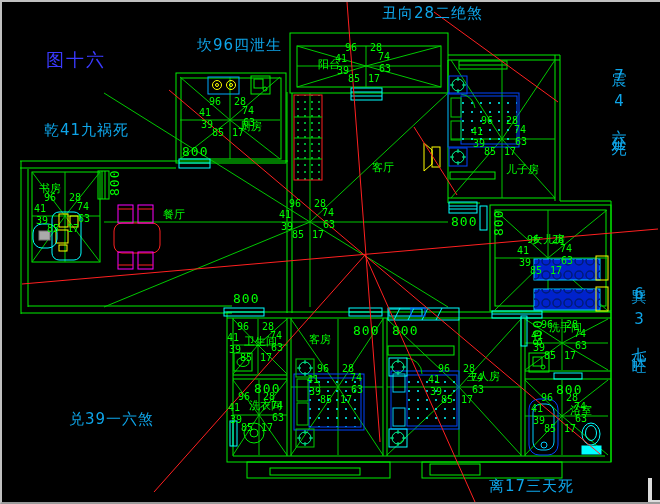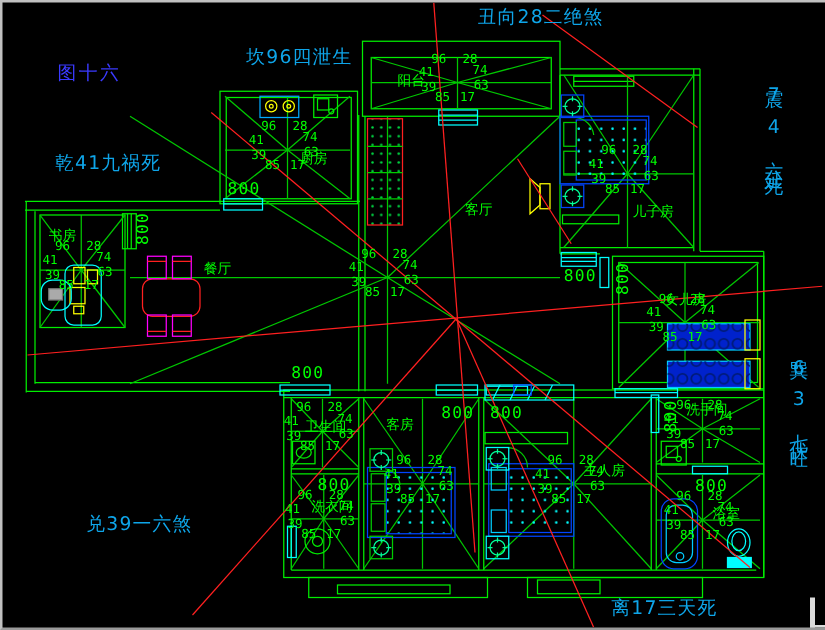--- a/index.html
+++ b/index.html
@@ -8,21 +8,21 @@
     box-sizing:border-box;border-top:2px solid #c0c0c0;border-left:2px solid #c0c0c0;border-bottom:2px solid #9a9a9a;
     font-family:"DejaVu Sans", sans-serif;
   }
   svg{position:absolute;left:0;top:0;}
   .lbl{position:absolute;color:#00ff00;font-size:11px;line-height:1;white-space:nowrap;}
   .num{position:absolute;color:#00ff00;font-size:10px;line-height:1;font-family:"DejaVu Sans Mono",monospace;white-space:nowrap;}
   .dim{position:absolute;color:#00ff00;font-size:13px;line-height:1;font-family:"DejaVu Sans Mono",monospace;letter-spacing:1px;white-space:nowrap;}
   .dim.v{transform:rotate(-90deg);transform-origin:left top;}
   .compass{position:absolute;color:#0ea5e9;font-size:15px;line-height:1;letter-spacing:1px;white-space:nowrap;}
   .compass.vtext{writing-mode:vertical-rl;text-orientation:upright;letter-spacing:7px;}
-  .figlbl{position:absolute;color:#3a3aff;font-size:15px;line-height:1;letter-spacing:2px;}
+  .figlbl{position:absolute;color:#3a3aff;font-size:18px;line-height:1;letter-spacing:2px;}
   .corner{position:absolute;background:#dcdcdc;}
 </style>
 </head>
 <body>
 
 <div id="stage">
 
 <svg id="plan" width="656" height="500" viewBox="0 0 656 500">
   <defs>
     <pattern id="dotsCyan" width="9" height="9" patternUnits="userSpaceOnUse">

